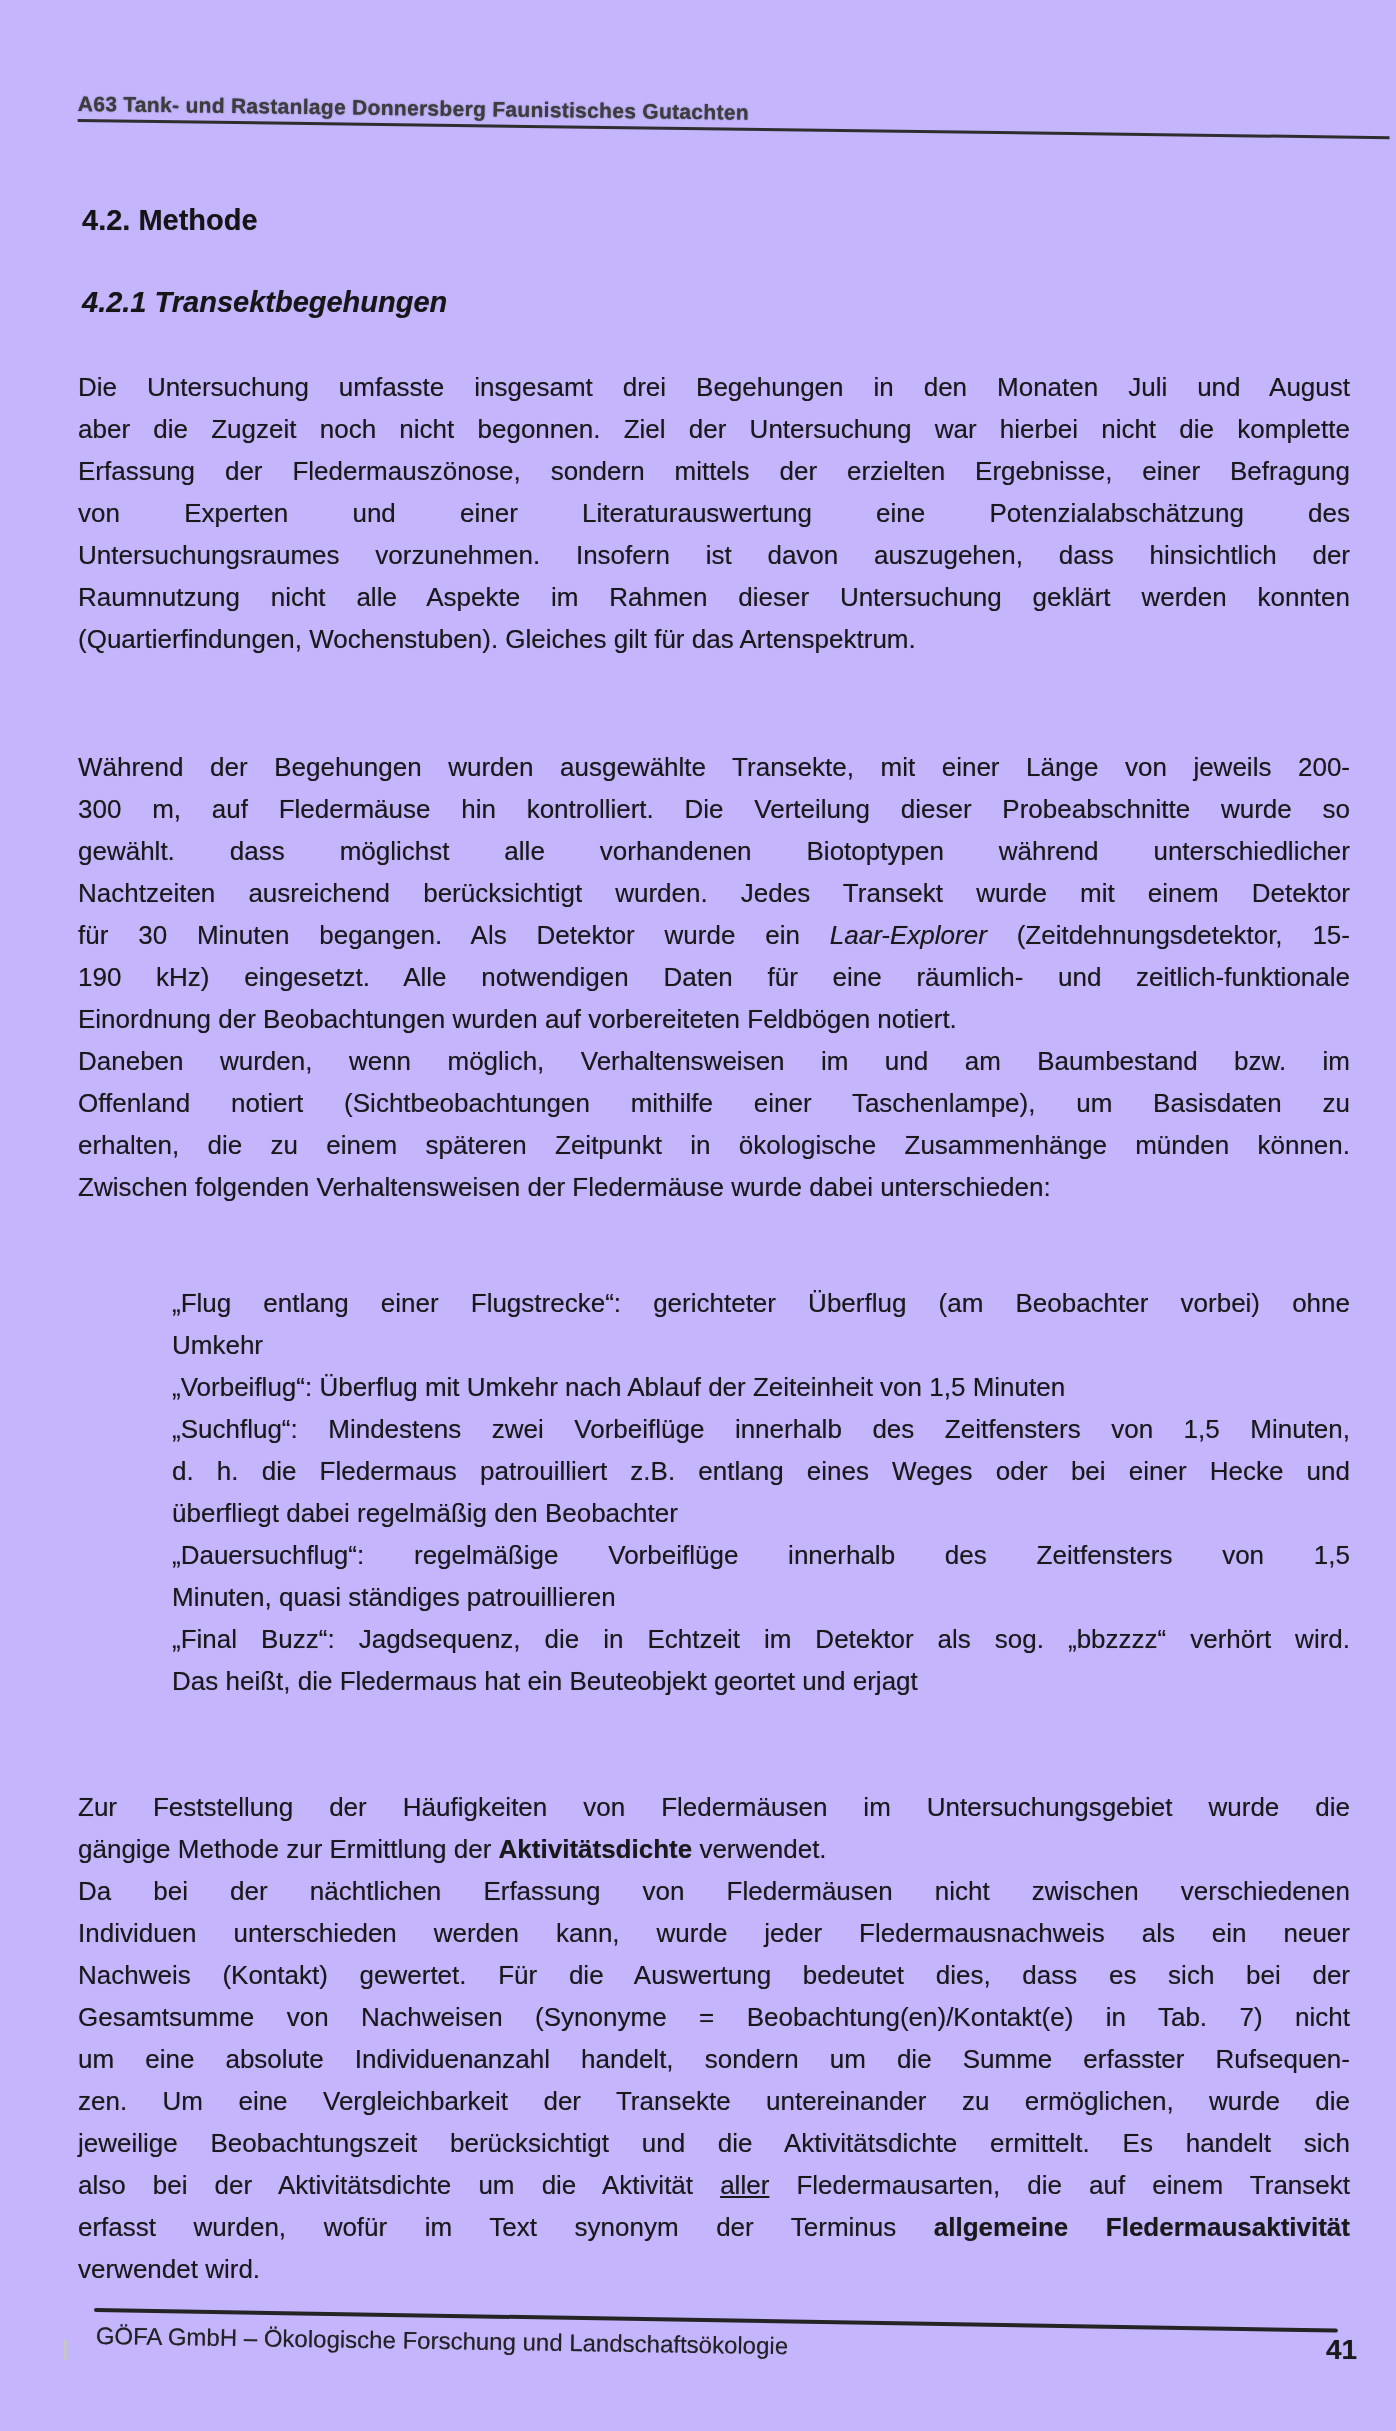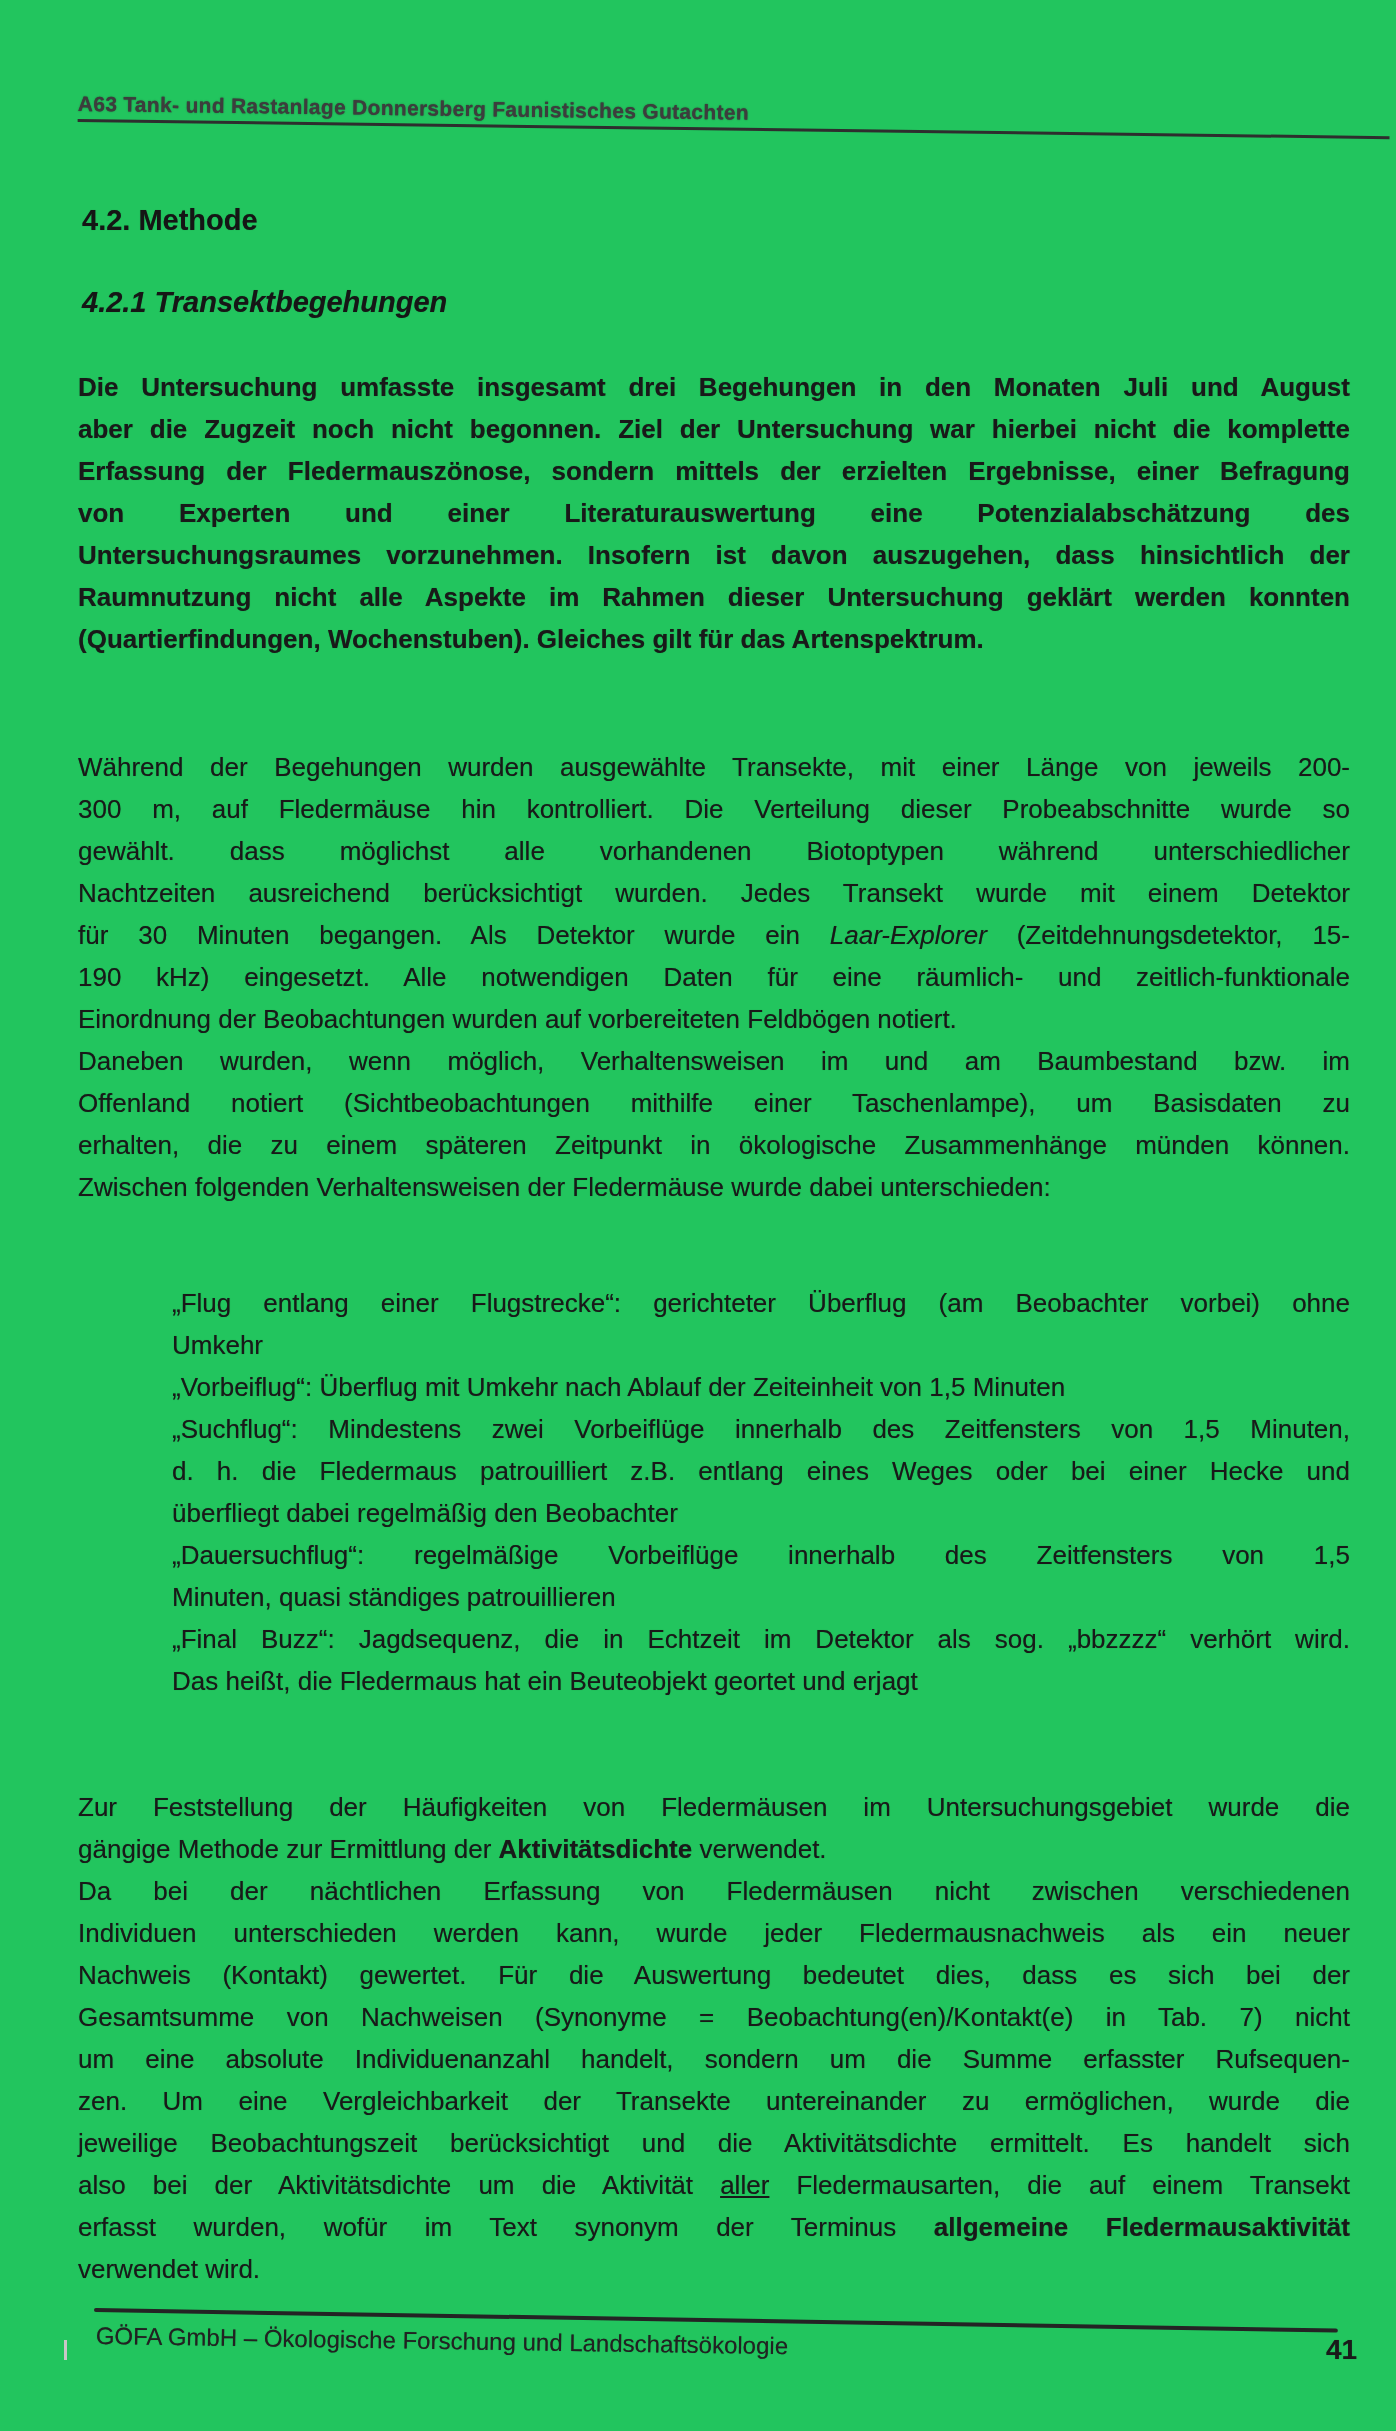--- a/index.html
+++ b/index.html
@@ -6,21 +6,21 @@
   body{
     width:1396px;height:2431px;
     background:#ffffff;
     font-family:"Liberation Sans", sans-serif;
     color:#1b1b1b;
     position:relative;
     overflow:hidden;
   }
   .page{
     position:absolute;inset:0;
-    background:#22c55e;
+    background:#c4b5fd;
   }
   
   .txt{ text-shadow:0 0 0.7px rgba(10,10,10,0.45); }
 
   .running-header{
     position:absolute;left:78px;top:92px;width:1312px;
     transform:rotate(0.75deg);transform-origin:left top;
     border-bottom:3px solid #2e2e2e;
     padding-bottom:3px;
     font-size:21px;font-weight:bold;color:#3d3d3d;
@@ -34,21 +34,21 @@
   }
   .h-subsection{
     position:absolute;left:82px;top:286px;
     font-size:29px;font-weight:bold;font-style:italic;color:#161616;
   }
 
   .para{
     position:absolute;left:78px;width:1272px;
     font-size:26px;line-height:42px;color:#191919;
   }
-  .p1{top:366px;font-weight:bold;}
+  .p1{top:366px;}
   .p2{top:746px;}
   .deflist{top:1246px;left:172px;width:1178px;margin-top:36px;}
   .p3{top:1786px;}
 
   .ln{ text-align:justify; text-align-last:justify; text-justify:inter-word; }
   .ln-end{ text-align:left; text-align-last:left; }
 
   .it{font-style:italic;margin-top:34px;}
   .bd{font-weight:bold;}
   .un{text-decoration:underline;}

